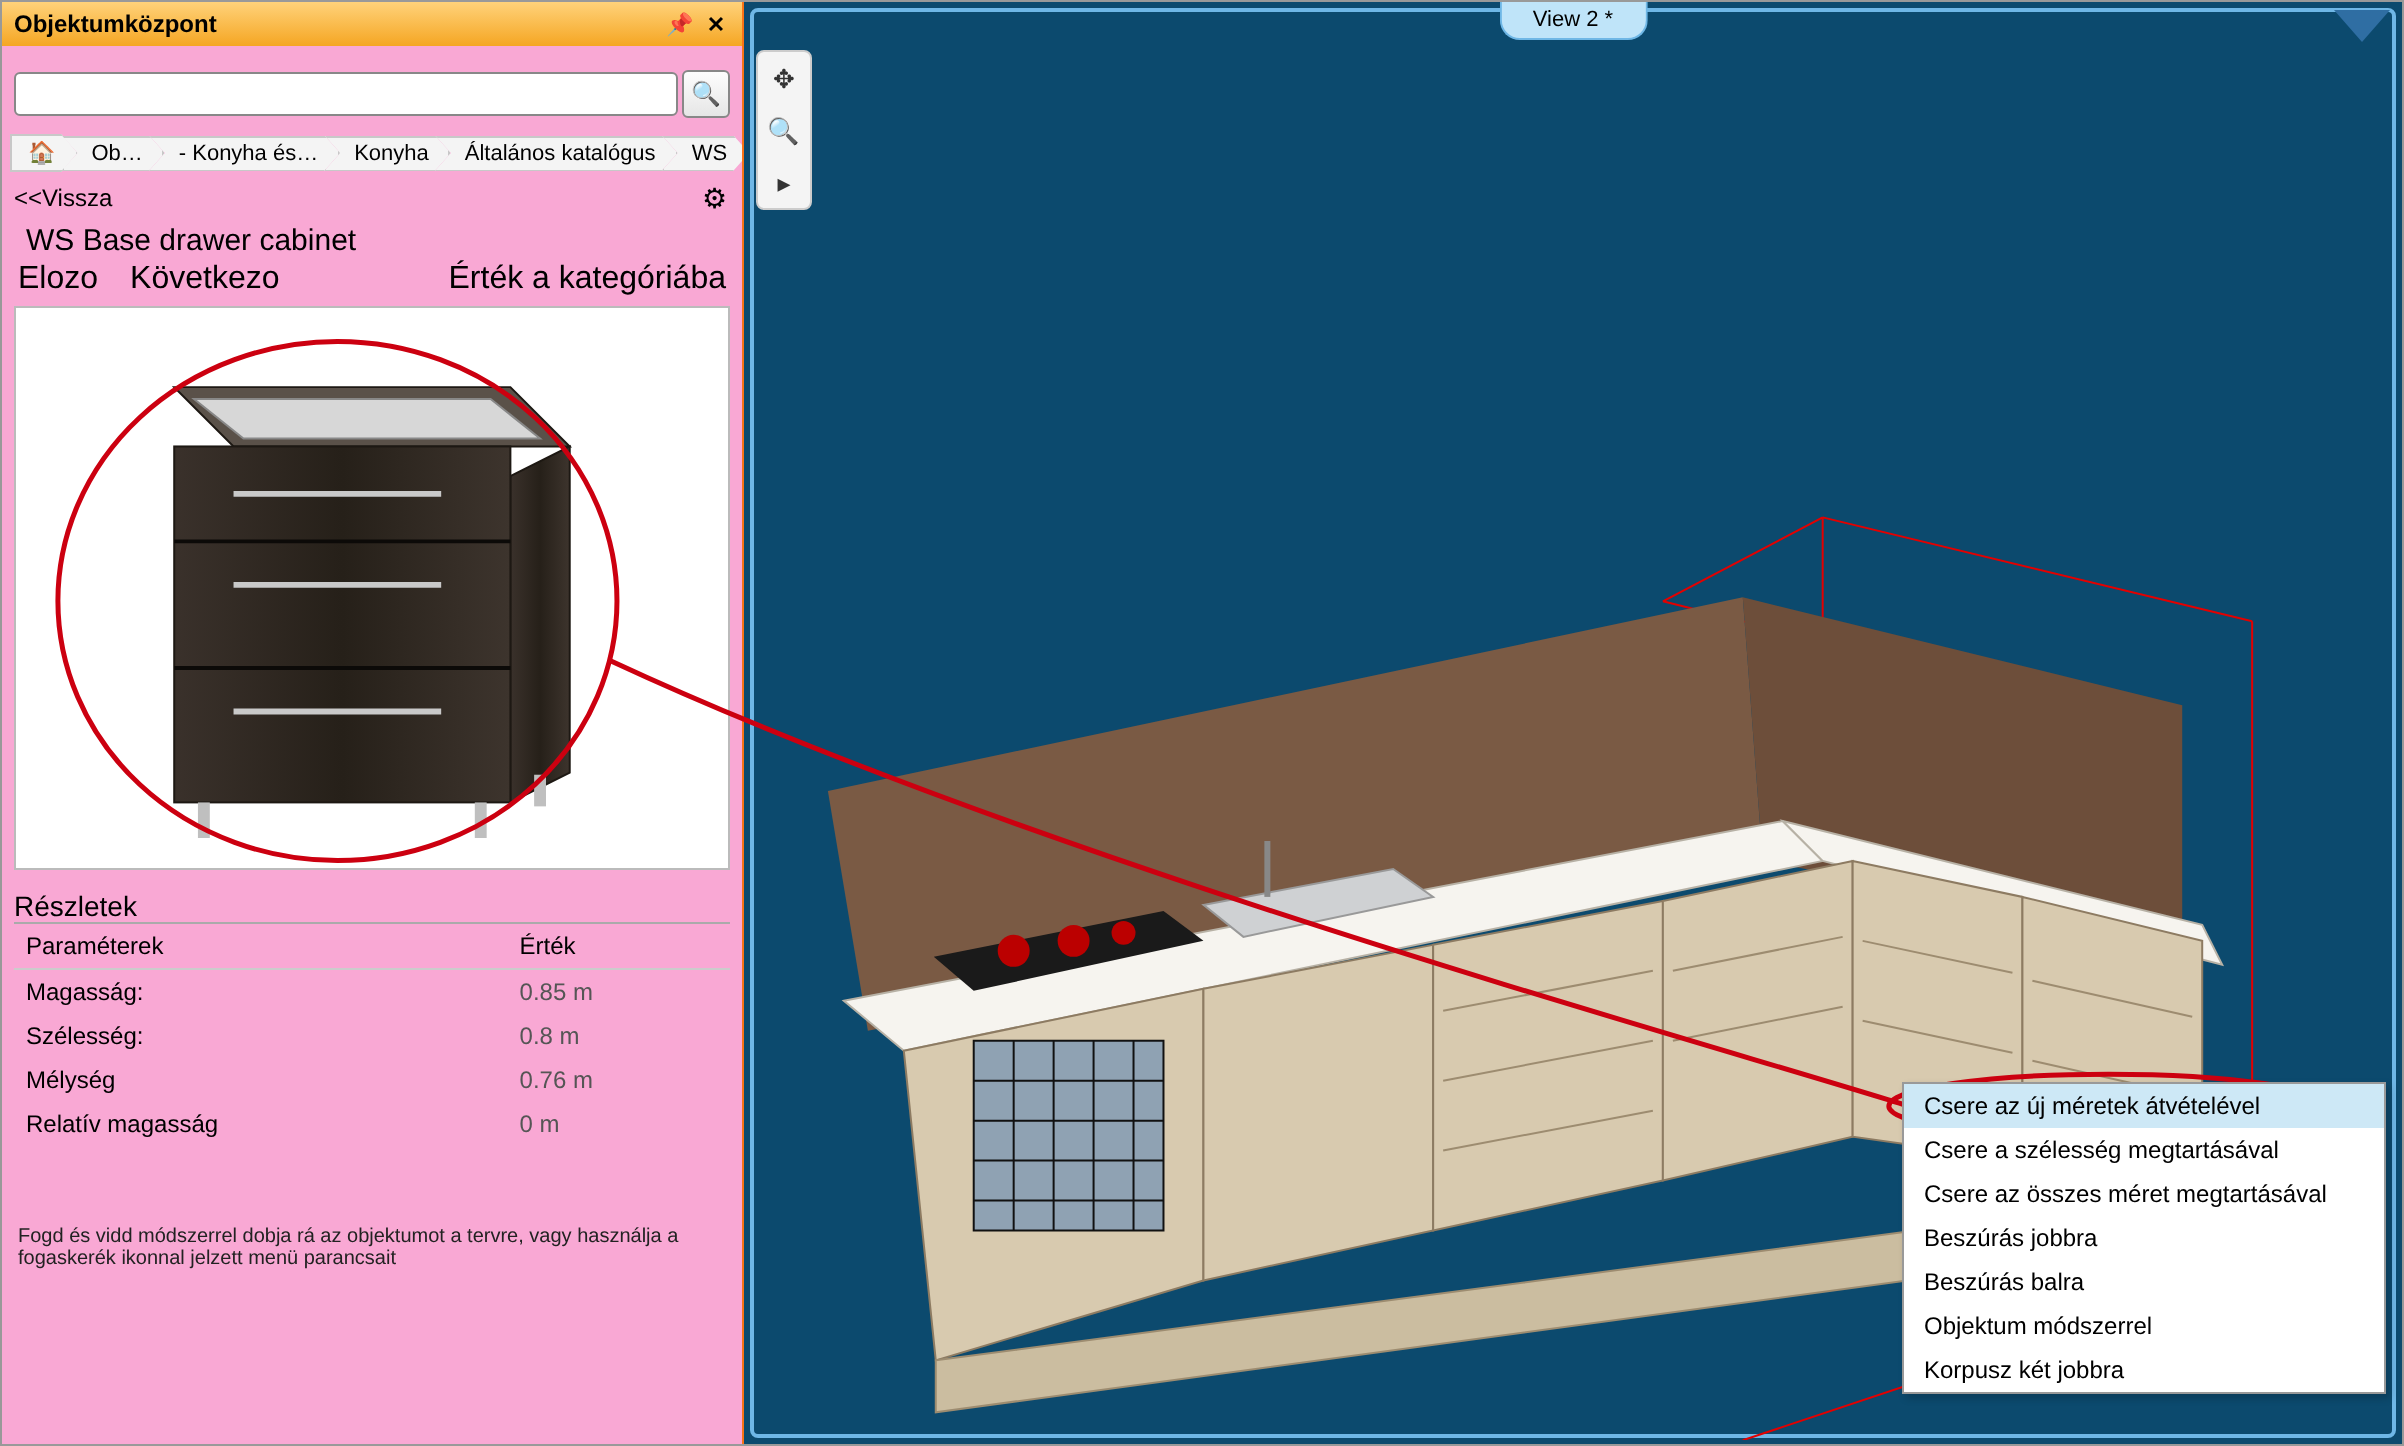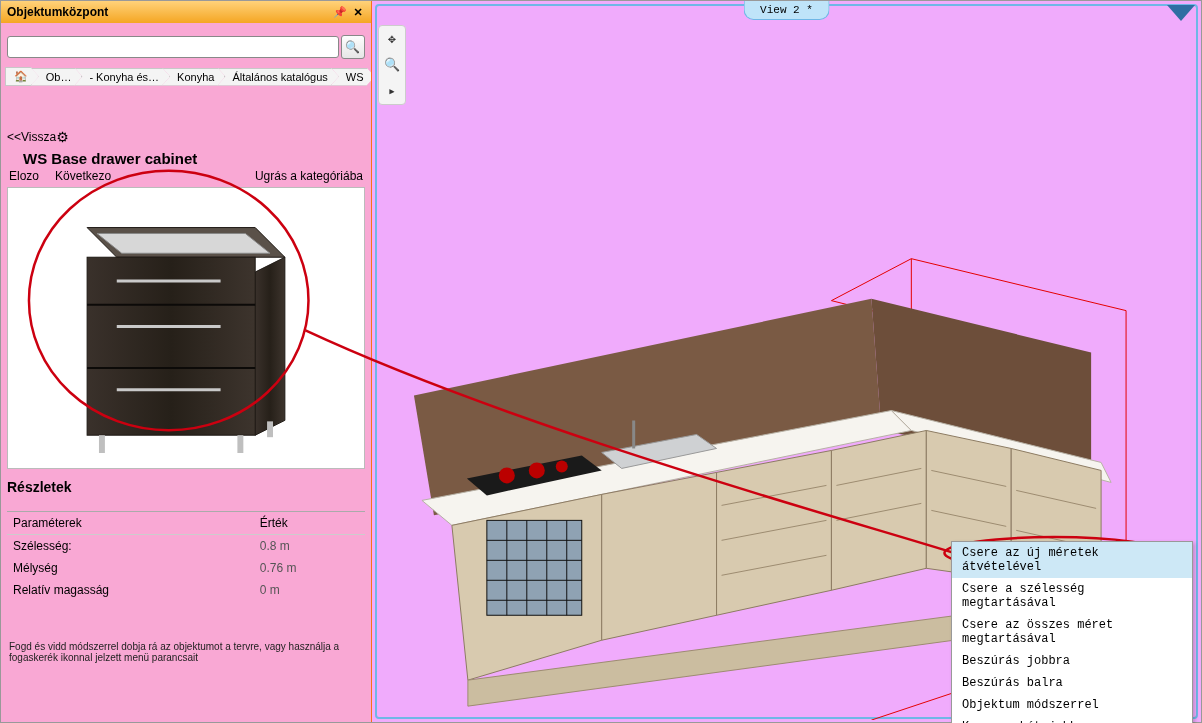--- a/index.html
+++ b/index.html
@@ -92,60 +92,59 @@
   }
   .crumb.home {
     padding-left: 8px;
     margin-left: 0;
     clip-path: polygon(0 0, calc(100% - 8px) 0, 100% 50%, calc(100% - 8px) 100%, 0 100%);
   }
   .backrow {
     display: flex;
     align-items: center;
     padding: 4px 6px;
-    justify-content: flex-start;
-    margin-top: 38px;
+    justify-content: space-between;
   }
   .backrow .back { cursor: default; }
   .gear {
     width: 14px;
     height: 14px;
     display: inline-block;
     font-size: 14px;
     line-height: 14px;
     cursor: default;
   }
   .obj-title {
     font-size: 15px;
-    font-weight: bold;
-    padding: 2px 22px;
+    font-weight: normal;
+    padding: 2px 12px;
   }
   .navlinks {
     display: flex;
     padding: 0 8px 4px 8px;
     gap: 16px;
-    font-size: 12px;
+    font-size: 16px;
   }
   .navlinks .spacer { flex: 1; }
   .preview-box {
     margin: 0 6px;
     border: 1px solid #bbb;
     height: 280px;
     position: relative;
     background: #fff;
     overflow: visible;
   }
   .preview-box svg { position:absolute; inset:0; }
 
   .section-head {
     margin: 10px 6px 0 6px;
-    font-weight: bold;
+    font-weight: normal;
     font-size: 14px;
     border-bottom: 1px solid #aaa;
-    padding-bottom: 16px;
+    padding-bottom: 0;
   }
   .prop-table {
     margin: 0 6px;
     border-collapse: collapse;
     width: calc(100% - 12px);
     font-size: 12px;
   }
   .prop-table th {
     text-align: left;
     font-weight: normal;
@@ -163,22 +162,21 @@
   .hint {
     padding: 40px 8px 8px 8px;
     font-size: 10px;
     color: #222;
   }
 
   
   .viewport {
     flex: 1;
     position: relative;
-    background: #f0abfc;
-    font-family: Liberation Mono, monospace;
+    background: #0c4a6e;
   }
   .view-active-frame {
     position: absolute;
     inset: 3px 3px 3px 3px;
     border: 2px solid #6fb7e6;
     border-radius: 4px;
     pointer-events: none;
   }
   .view-tab {
     position: absolute;
@@ -299,21 +297,21 @@
       <span class="back">&lt;&lt;Vissza</span>
       <span class="gear">⚙</span>
     </div>
 
     <div class="obj-title">WS Base drawer cabinet</div>
 
     <div class="navlinks">
       <span>Elozo</span>
       <span>Következo</span>
       <span class="spacer"></span>
-      <span>Ugrás a kategóriába</span>
+      <span>Érték a kategóriába</span>
     </div>
 
     <div class="preview-box">
       <svg viewBox="0 0 360 280">
 
         <defs>
           <linearGradient id="wood" x1="0" y1="0" x2="1" y2="0">
             <stop offset="0%" stop-color="#3a312b"></stop>
             <stop offset="50%" stop-color="#262019"></stop>
             <stop offset="100%" stop-color="#3d342d"></stop>
@@ -339,20 +337,24 @@
         <rect x="262" y="236" width="6" height="16" fill="#bfbfbf"></rect>
       </svg>
     </div>
 
     <div class="section-head">Részletek</div>
     <table class="prop-table">
       <tbody>
           <tr>
         <th>Paraméterek</th>
         <th>Érték</th>
+      </tr>
+      <tr class="row">
+        <td>Magasság:</td>
+        <td>0.85 m</td>
       </tr>
       <tr class="row">
         <td>Szélesség:</td>
         <td>0.8 m</td>
       </tr>
       <tr class="row">
         <td>Mélység</td>
         <td>0.76 m</td>
       </tr>
       <tr class="row">

